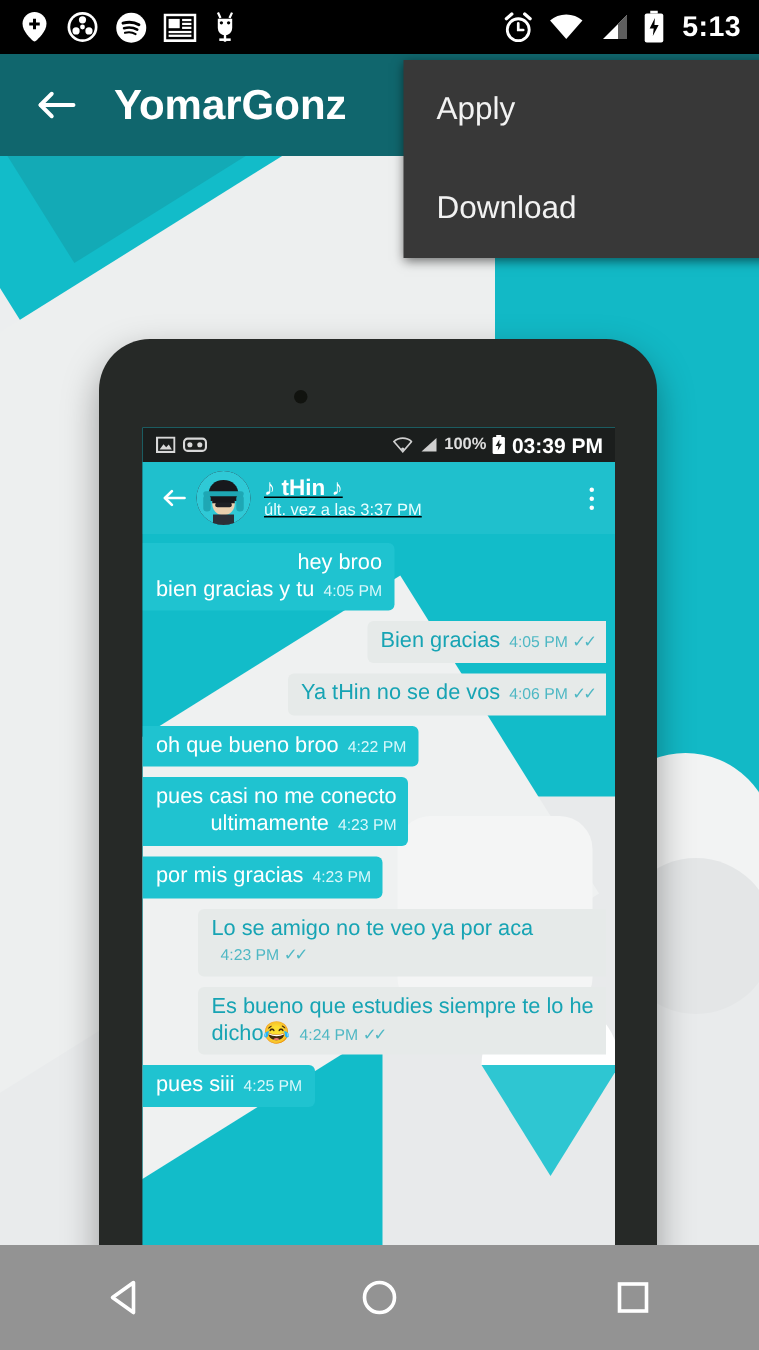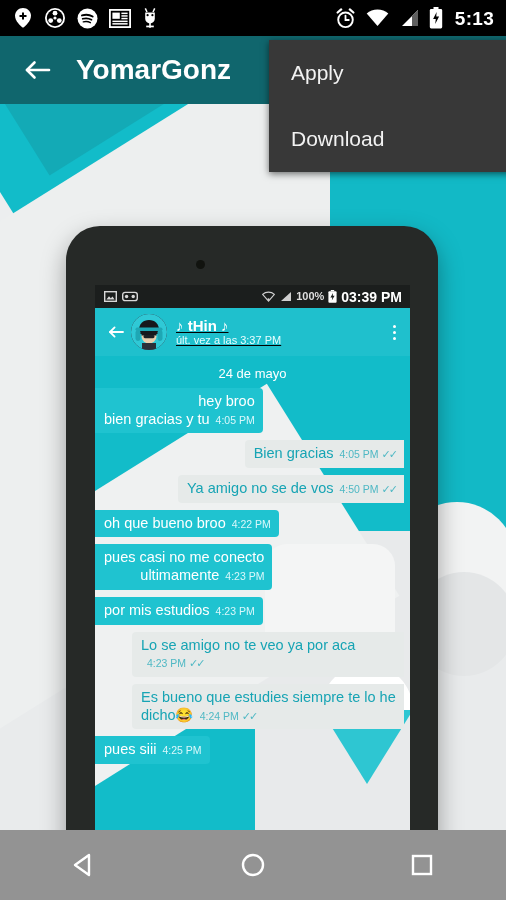--- a/index.html
+++ b/index.html
@@ -477,39 +477,38 @@
           <svg id="android-robot" viewBox="0 0 120 140">
             <path d="M30 14 41 30" stroke="#fff" stroke-width="4.5" stroke-linecap="round"></path>
             <path d="M90 14 79 30" stroke="#fff" stroke-width="4.5" stroke-linecap="round"></path>
             <path d="M14 62a46 46 0 0 1 92 0z" fill="#fff"></path>
             <circle cx="42" cy="45" r="5" fill="#1fc3d0"></circle>
             <circle cx="78" cy="45" r="5" fill="#1fc3d0"></circle>
             <path d="M14 62h92l-46 74z" fill="#2ec6d2"></path>
           </svg>
 
           <div id="messages">
-            <div class="date-chip">24 de mayo</div>
             <div id="messages-list">
                 <div class="msg-row in">
                   <div class="bubble in"><span class="text">hey broo<br>bien gracias y tu</span><span class="meta"><span>4:05 PM</span></span></div>
                 </div>
                 <div class="msg-row out">
                   <div class="bubble out"><span class="text">Bien gracias</span><span class="meta"><span>4:05 PM</span><span class="ticks">✓✓</span></span></div>
                 </div>
                 <div class="msg-row out">
-                  <div class="bubble out"><span class="text">Ya amigo no se de vos</span><span class="meta"><span>4:50 PM</span><span class="ticks">✓✓</span></span></div>
+                  <div class="bubble out"><span class="text">Ya tHin no se de vos</span><span class="meta"><span>4:06 PM</span><span class="ticks">✓✓</span></span></div>
                 </div>
                 <div class="msg-row in">
                   <div class="bubble in"><span class="text">oh que bueno broo</span><span class="meta"><span>4:22 PM</span></span></div>
                 </div>
                 <div class="msg-row in">
                   <div class="bubble in"><span class="text">pues casi no me conecto<br>ultimamente</span><span class="meta"><span>4:23 PM</span></span></div>
                 </div>
                 <div class="msg-row in">
-                  <div class="bubble in"><span class="text">por mis estudios</span><span class="meta"><span>4:23 PM</span></span></div>
+                  <div class="bubble in"><span class="text">por mis gracias</span><span class="meta"><span>4:23 PM</span></span></div>
                 </div>
                 <div class="msg-row out">
                   <div class="bubble out"><span class="text">Lo se amigo no te veo ya por aca</span><span class="meta meta-block"><span>4:23 PM</span><span class="ticks">✓✓</span></span></div>
                 </div>
                 <div class="msg-row out">
                   <div class="bubble out"><span class="text">Es bueno que estudies siempre te lo he dicho😂</span><span class="meta meta-block"><span>4:24 PM</span><span class="ticks">✓✓</span></span></div>
                 </div>
                 <div class="msg-row in">
                   <div class="bubble in"><span class="text">pues siii</span><span class="meta"><span>4:25 PM</span></span></div>
                 </div>

